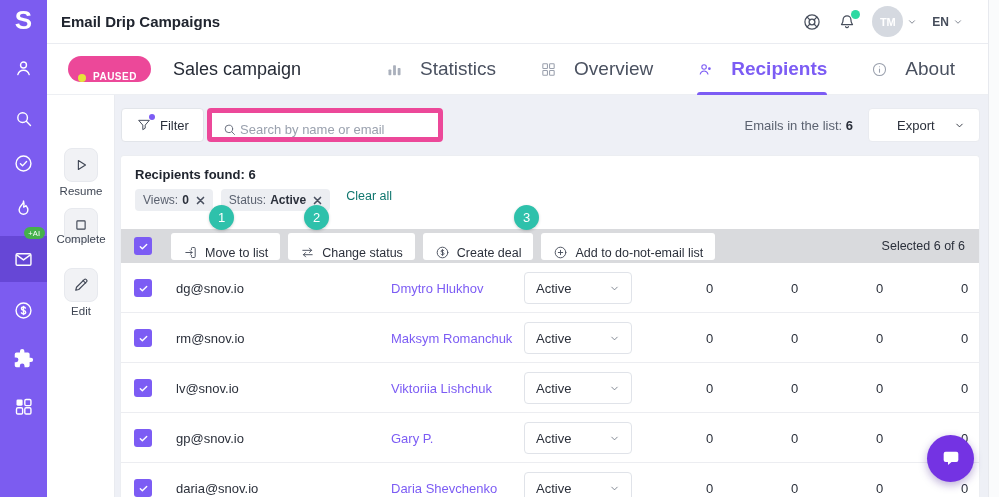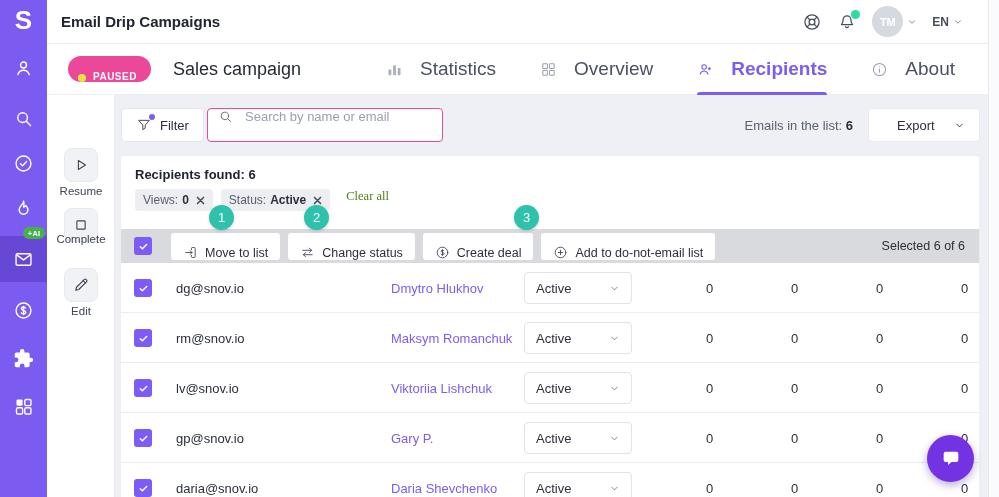--- a/index.html
+++ b/index.html
@@ -6,21 +6,21 @@
   html,body { width:999px; height:497px; }
   body { font-family: "Liberation Sans", sans-serif; }
   .app { position:relative; width:999px; height:497px; background:#eef0f6; overflow:hidden; }
 
   
   .rail { position:absolute; left:0; top:0; width:47px; height:497px; background:#7c5cf0; z-index:30; }
   .rail-logo { position:absolute; top:5px; left:0; width:47px; text-align:center; color:#fff; font-size:26px; font-weight:bold; }
   .rail-item { position:absolute; left:0; width:47px; height:40px; display:flex; align-items:center; justify-content:center; cursor:pointer; }
   .rail-item svg { width:21px; height:21px; stroke:#fff; fill:none; stroke-width:1.6; stroke-linecap:round; stroke-linejoin:round; }
   .rail-item.active-wrap { height:46px; background:#6647d6; }
-  .ai-badge { position:absolute; top:-9px; right:2px; background:#44b14b; color:#fff; font-size:7.5px; font-weight:bold; padding:1.5px 4.5px; border-radius:7px; letter-spacing:.3px; }
+  .ai-badge { position:absolute; top:-9px; right:2px; background:#44b14b; color:#fff; font-size:7.5px; font-weight:normal; padding:1.5px 4.5px; border-radius:7px; letter-spacing:.3px; }
 
   
   .mini { position:absolute; left:47px; top:95px; width:68px; height:402px; background:#fff; border-right:1px solid #e9ebf0; z-index:20; }
   .back-arrow { position:absolute; top:110px; left:0; width:68px; text-align:center; color:#8a90a0; font-size:17px; cursor:pointer; }
   .mini-btn { position:absolute; left:17px; width:34px; height:34px; background:#f1f2f5; border:1px solid #e7e9ee; border-radius:8px; display:flex; align-items:center; justify-content:center; cursor:pointer; }
   .mini-btn svg { width:18px; height:18px; stroke:#3f4654; fill:none; stroke-width:1.5; stroke-linecap:round; stroke-linejoin:round; }
   .mini-label { position:absolute; left:0; width:68px; text-align:center; font-size:11.5px; color:#3f4654; }
 
   
   .top-header { position:absolute; left:47px; top:0; width:952px; height:44px; background:#fff; border-bottom:1px solid #eaecf1; z-index:10; display:flex; align-items:center; }
@@ -49,38 +49,38 @@
   .tab.active svg { stroke:#7c5cf4; }
   .tab.active::after { content:""; position:absolute; left:0; right:0; bottom:0; height:3px; border-radius:3px 3px 0 0; background:#7c5cf4; }
 
   
   .content { position:absolute; left:115px; top:95px; width:884px; height:402px; }
 
   .filter-btn { position:absolute; left:6px; top:13px; height:34px; background:#fff; border:1px solid #e2e5ea; border-radius:4px; display:flex; align-items:center; gap:8px; padding:0 14px; font-size:13px; color:#2b303b; cursor:pointer; }
   .filter-btn svg { width:16px; height:16px; stroke:#474e5c; fill:none; stroke-width:1.5; stroke-linejoin:round; }
   .funnel-wrap { position:relative; display:flex; }
   .funnel-dot { position:absolute; top:-3px; right:-3px; width:6px; height:6px; border-radius:50%; background:#7c5cf4; }
-  .search-box { position:absolute; left:92px; top:13px; width:236px; height:34px; background:#fff; border:1px solid #ec4899; border-radius:4px; display:flex; align-items:flex-start; padding:0 10px; gap:12px; }
+  .search-box { position:absolute; left:92px; top:13px; width:236px; height:34px; background:#fff; border:5px solid #ec4899; border-radius:4px; display:flex; align-items:flex-end; padding:0 10px; gap:3px; }
   .search-box svg { width:15px; height:15px; stroke:#6b7280; fill:none; stroke-width:1.6; stroke-linecap:round; flex:none; }
   .search-box input { border:none; outline:none; flex:1; font-size:13px; color:#2b303b; font-family:"Liberation Sans",sans-serif; background:transparent; }
   .search-box input::placeholder { color:#9aa1ae; }
   .emails-count { position:absolute; right:146px; top:23px; font-size:13px; color:#5b6270; }
   .emails-count b { color:#2b303b; font-weight:bold; }
   .export-btn { position:absolute; right:19px; top:13px; width:112px; height:34px; background:#fff; border:1px solid #e9ebf0; border-radius:4px; display:flex; align-items:center; justify-content:space-between; padding:0 14px 0 28px; font-size:13px; color:#2b303b; cursor:pointer; }
   .export-btn svg { width:11px; height:11px; stroke:#2b303b; fill:none; stroke-width:2; stroke-linecap:round; stroke-linejoin:round; }
 
   
   .card { position:absolute; left:5px; right:19px; top:60px; bottom:0; background:#fff; border:1px solid #eceef2; border-bottom:none; border-radius:4px 4px 0 0; overflow:hidden; }
   .found-label { position:absolute; left:14px; top:11px; font-size:13px; font-weight:bold; color:#20252f; }
   .chips-row { position:absolute; left:14px; top:33px; display:flex; align-items:flex-start; }
   .chip { height:22px; background:#eceef2; border-radius:4px; display:flex; align-items:center; padding:0 8px; font-size:12px; color:#5b6270; margin-right:8px; }
   .chip b { color:#2b303b; margin-left:4px; font-weight:bold; }
   .chip .x { margin-left:7px; cursor:pointer; display:flex; }
   .chip .x svg { width:9px; height:9px; stroke:#4a5160; stroke-width:2.2; stroke-linecap:round; }
-  .clear-all { margin-left:8px; font-size:12.5px; color:#4d7c0f; cursor:pointer;font-family:Liberation Serif, serif; }
+  .clear-all { margin-left:8px; font-size:12.5px; color:#0f766e; cursor:pointer; }
 
   .bulk-bar { position:absolute; left:0; right:0; top:73px; height:34px; background:#d9dadd; display:flex; align-items:center; }
   .checkbox { width:18px; height:18px; background:#7c5cf4; border-radius:3px; display:flex; align-items:center; justify-content:center; cursor:pointer; flex:none; }
   .checkbox svg { width:11px; height:11px; stroke:#fff; fill:none; stroke-width:3; stroke-linecap:round; stroke-linejoin:round; }
   .bulk-bar .checkbox { margin-left:13px; }
   .bulk-btns { display:flex; gap:8px; margin-left:19px; }
   .bulk-btn { height:27px; background:#fff; border-radius:3px; display:flex; align-items:flex-end; gap:7px; padding:0 12px; font-size:12.5px; color:#2b303b; cursor:pointer; }
   .bulk-btn svg { width:15px; height:15px; stroke:#474e5c; fill:none; stroke-width:1.5; stroke-linecap:round; stroke-linejoin:round; }
   .selected-label { margin-left:auto; margin-right:14px; font-size:12.5px; color:#2b303b; }
 

